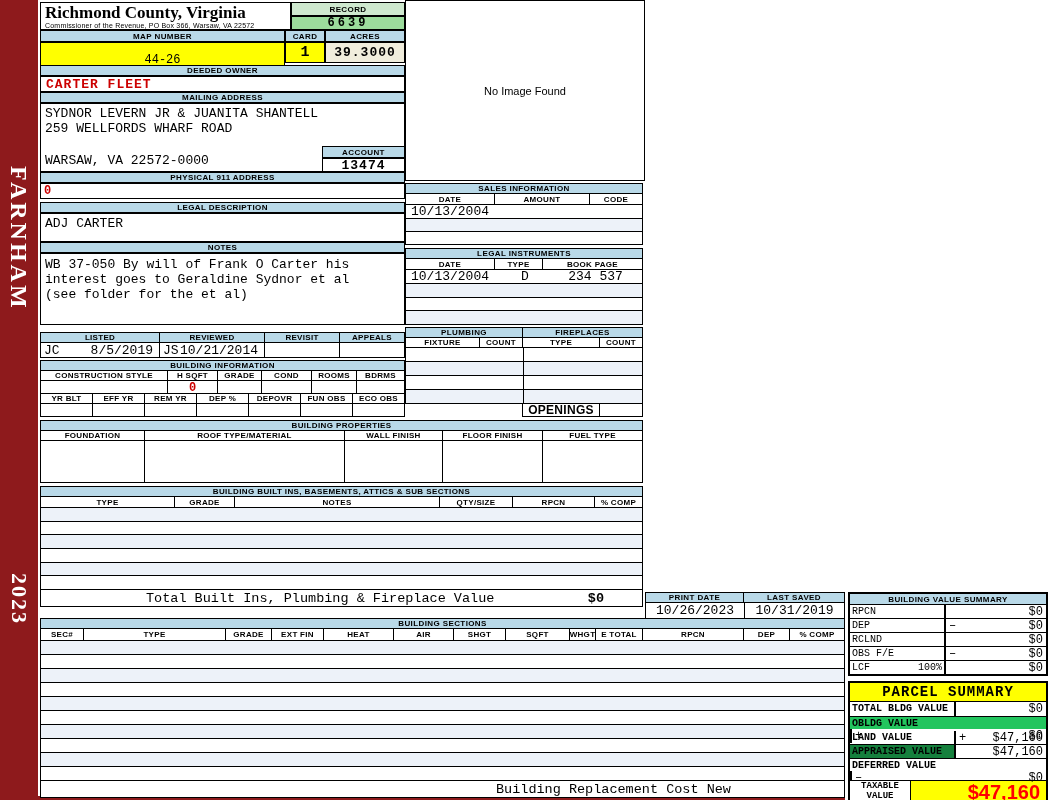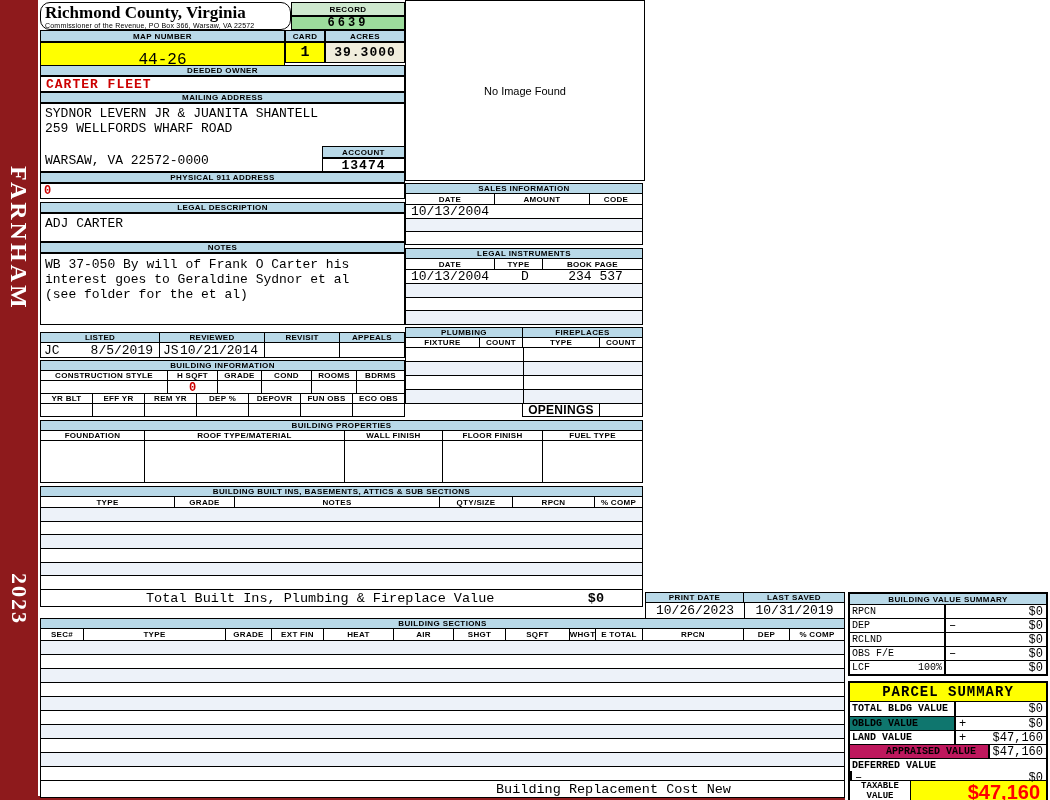--- a/index.html
+++ b/index.html
@@ -33,32 +33,32 @@
 <body>
 
 <div class="page">
 
   <div class="sidebar">
     <div class="vtext" style="top:166px; left:5px; font-size:24px; letter-spacing:3px;">FARNHAM</div>
     <div class="vtext" style="top:573px; left:6px; font-size:22px; letter-spacing:2px;">2023</div>
   </div>
   <div class="b" style="left:38px; top:796px; width:807px; height:4px; background:#8e1a1c;"></div>
 
-  <div class="b box" style="left:40px; top:2px; width:251px; height:28px; padding:1px 4px;border-radius:10px;">
+  <div class="b box" style="left:40px; top:2px; width:251px; height:28px; padding:1px 4px;">
     <div style="font-family:'Liberation Serif',serif; font-weight:bold; font-size:17px; line-height:18px;">Richmond County, Virginia</div>
     <div style="font-size:7px; letter-spacing:.2px;">Commissioner of the Revenue, PO Box 366, Warsaw, VA 22572</div>
   </div>
 
   <div class="b hdr" style="left:291px; top:2px; width:114px; height:14px; background:#cfe9cf;">RECORD</div>
   <div class="b box mono" style="left:291px; top:16px; width:114px; height:14px; background:#9cdc9c; font-weight:bold; font-size:12px; letter-spacing:3px; display:flex; align-items:center; justify-content:center;">6639</div>
 
   <div class="b hdr" style="left:40px; top:30px; width:245px; height:12px;">MAP NUMBER</div>
   <div class="b hdr" style="left:285px; top:30px; width:40px; height:12px;">CARD</div>
   <div class="b hdr" style="left:325px; top:30px; width:80px; height:12px;">ACRES</div>
-  <div class="b box mono" style="left:40px; top:42px; width:245px; height:36px; background:#ffff00; font-size:16px; display:flex; align-items:center; justify-content:center;">44-26</div>
+  <div class="b box mono" style="left:40px; top:42px; width:245px; height:36px; background:#ffff00; font-size:12px; display:flex; align-items:center; justify-content:center;">44-26</div>
   <div class="b box mono" style="left:285px; top:42px; width:40px; height:21px; background:#ffff00; font-size:15px; font-weight:bold; display:flex; align-items:center; justify-content:center;">1</div>
   <div class="b box mono" style="left:325px; top:42px; width:80px; height:21px; background:#f0eddc; font-size:13px; font-weight:bold; letter-spacing:1px; display:flex; align-items:center; justify-content:center;">39.3000</div>
 
   <div class="b hdr" style="left:40px; top:65px; width:365px; height:11px;">DEEDED OWNER</div>
   <div class="b box mono red cellpad" style="left:40px; top:76px; width:365px; height:16px; font-size:13px; letter-spacing:1px;">CARTER FLEET</div>
 
   <div class="b hdr" style="left:40px; top:92px; width:365px; height:11px;">MAILING ADDRESS</div>
   <div class="b box" style="left:40px; top:103px; width:365px; height:69px;">
     <div class="mono val13 b" style="left:4px; top:2px;">SYDNOR LEVERN JR &amp; JUANITA SHANTELL</div>
     <div class="mono val13 b" style="left:4px; top:17px;">259 WELLFORDS WHARF ROAD</div>
@@ -312,35 +312,35 @@
 
   <div class="b" style="left:848px; top:681px; width:200px; border:2px solid #000; background:#fff;">
     <div class="mono" style="height:19px; background:#ffff00; border-bottom:1px solid #000; font-weight:bold; font-size:14px; letter-spacing:1px; display:flex; align-items:center; justify-content:center;">PARCEL SUMMARY</div>
     <div class="sumrow" style="border-top:none; height:14px;">
       <div class="mono" style="width:104px; font-size:10px; font-weight:bold; padding:1px 0 0 2px;">TOTAL BLDG VALUE</div>
       <div class="mono" style="flex:1; border-left:2px solid #000; font-size:12px; display:flex; justify-content:space-between; padding:0 3px;">
         <span></span>
         <span>$0</span>
       </div>
     </div>
-    <div class="sumrow" style="height:14px; background:#0f766e;">
+    <div class="sumrow" style="height:14px; background:#22c55e;flex-direction:column;">
       <div class="mono" style="width:104px; font-size:10px; font-weight:bold; padding:1px 0 0 2px;">OBLDG VALUE</div>
       <div class="mono" style="flex:1; border-left:2px solid #000; font-size:12px; display:flex; justify-content:space-between; padding:0 3px; background:#fff;">
         <span>+</span>
         <span>$0</span>
       </div>
     </div>
     <div class="sumrow" style="height:14px;">
       <div class="mono" style="width:104px; font-size:10px; font-weight:bold; padding:1px 0 0 2px;">LAND VALUE</div>
       <div class="mono" style="flex:1; border-left:2px solid #000; font-size:12px; display:flex; justify-content:space-between; padding:0 3px;">
         <span>+</span>
         <span>$47,160</span>
       </div>
     </div>
-    <div class="sumrow" style="height:14px; background:#be185d;padding-left:34px;">
+    <div class="sumrow" style="height:14px; background:#15803d;">
       <div class="mono" style="width:104px; font-size:10px; font-weight:bold; padding:1px 0 0 2px;">APPRAISED VALUE</div>
       <div class="mono" style="flex:1; border-left:2px solid #000; font-size:12px; display:flex; justify-content:flex-end; padding:0 3px; background:#fff;">
         <span>$47,160</span>
       </div>
     </div>
     <div class="sumrow" style="height:22px;flex-direction:column;">
       <div class="mono" style="width:104px; font-size:10px; font-weight:bold; padding:1px 0 0 2px;">DEFERRED VALUE</div>
       <div class="mono" style="flex:1; border-left:2px solid #000; font-size:12px; display:flex; justify-content:space-between; padding:0 3px;">
         <span>–</span>
         <span>$0</span>

